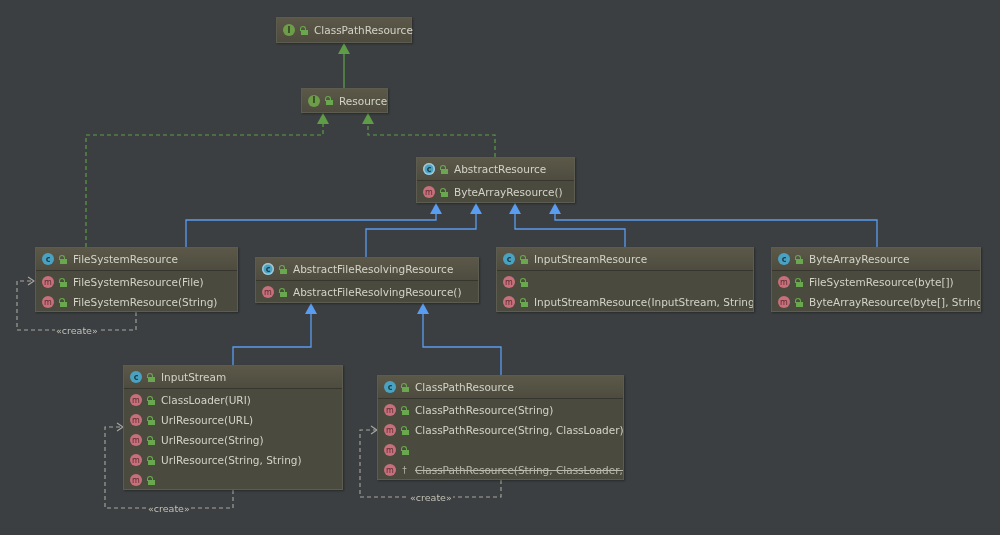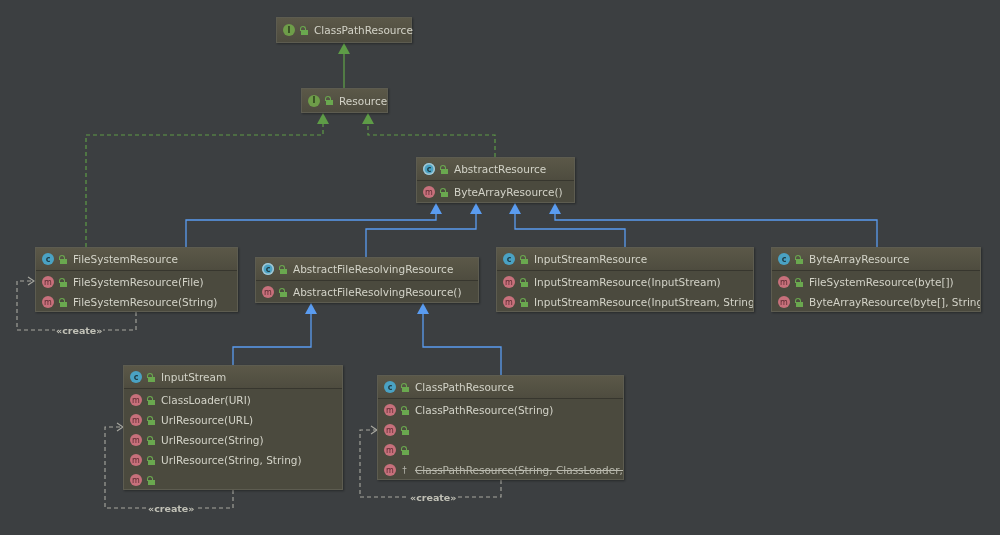--- a/index.html
+++ b/index.html
@@ -32,21 +32,21 @@
     .kind.c { background: #4aa2c3; }
     .kind.ca { background: #4aa2c3; box-shadow: inset 0 0 0 1.5px #a6c7d2; }
     .kind.i { background: #6e9d49; color: #2a3d1b; }
     .kind.m { background: #c7707b; color: #5b2a30; font-weight: normal; }
     .vis { width: 9px; height: 9px; margin-right: 6px; flex: none; position: relative; }
     .vis.pub::before { content: ""; position: absolute; left: 1px; top: 0; width: 4px; height: 4px; border: 1.5px solid #6aa84f; border-bottom: none; border-radius: 3px 3px 0 0; }
     .vis.pub::after { content: ""; position: absolute; left: 2px; top: 4px; width: 7px; height: 5px; background: #6aa84f; }
     .vis.prot { color: #b3b3aa; font-size: 9px; line-height: 9px; text-align: center; }
     .label { color: #d3d3c8; }
     .strike { text-decoration: line-through; color: #b9b9ae; }
-    .stereo { position: absolute; font-size: 9.5px; color: #c0c0b6; background: #3c3f41; padding: 0 1px; line-height: 11px; font-weight: bold; }
+    .stereo { position: absolute; font-size: 9.5px; color: #c0c0b6; background: #3c3f41; padding: 0 1px; line-height: 11px; }
   </style>
 </head>
 <body>
 
 <svg id="edges" xmlns="http://www.w3.org/2000/svg">
   <defs>
     <marker id="tri-green" viewBox="0 0 10 10" refX="5" refY="1" markerWidth="10" markerHeight="10" orient="0" markerUnits="userSpaceOnUse">
       <path d="M0,10 L5,0 L10,10 Z" fill="#5e9c47"></path>
     </marker>
   </defs>
@@ -183,21 +183,20 @@
 <div class="node" style="left:496px; top:247px; width:258px; height:65px;">
   <div class="node-header">
     <span class="kind c">c</span>
     <span class="vis pub"></span>
     <span class="label">InputStreamResource</span>
   </div>
   <div class="members">
     <div class="member">
       <span class="kind m">m</span>
       <span class="vis pub"></span>
-      <span class="label">InputStreamResource(InputStream)</span>
     </div>
     <div class="member">
       <span class="kind m">m</span>
       <span class="vis pub"></span>
       <span class="label">InputStreamResource(InputStream, String)</span>
     </div>
   </div>
 </div>
 
 <div class="node" style="left:771px; top:247px; width:210px; height:65px;">
@@ -262,20 +261,21 @@
   </div>
   <div class="members">
     <div class="member">
       <span class="kind m">m</span>
       <span class="vis pub"></span>
       <span class="label">ClassPathResource(String)</span>
     </div>
     <div class="member">
       <span class="kind m">m</span>
       <span class="vis pub"></span>
+      <span class="label">ClassPathResource(String, ClassLoader)</span>
     </div>
     <div class="member">
       <span class="kind m">m</span>
       <span class="vis pub"></span>
     </div>
     <div class="member">
       <span class="kind m">m</span>
       <span class="vis prot">†</span>
       <span class="label strike">ClassPathResource(String, ClassLoader, Cl</span>
     </div>

